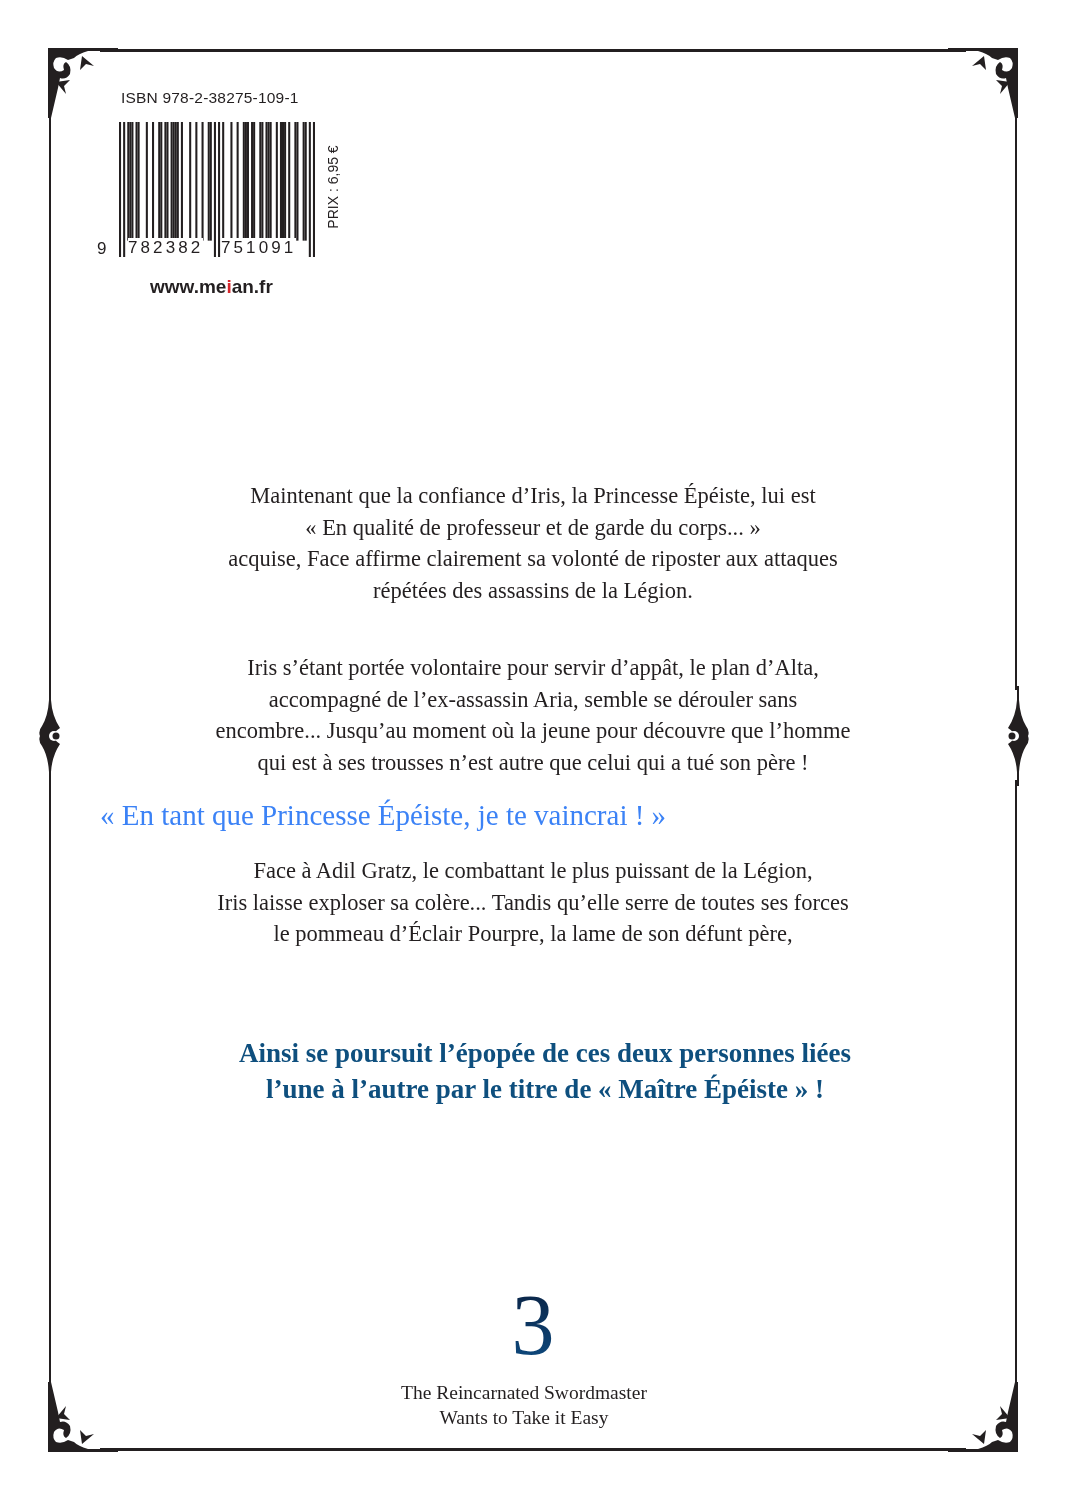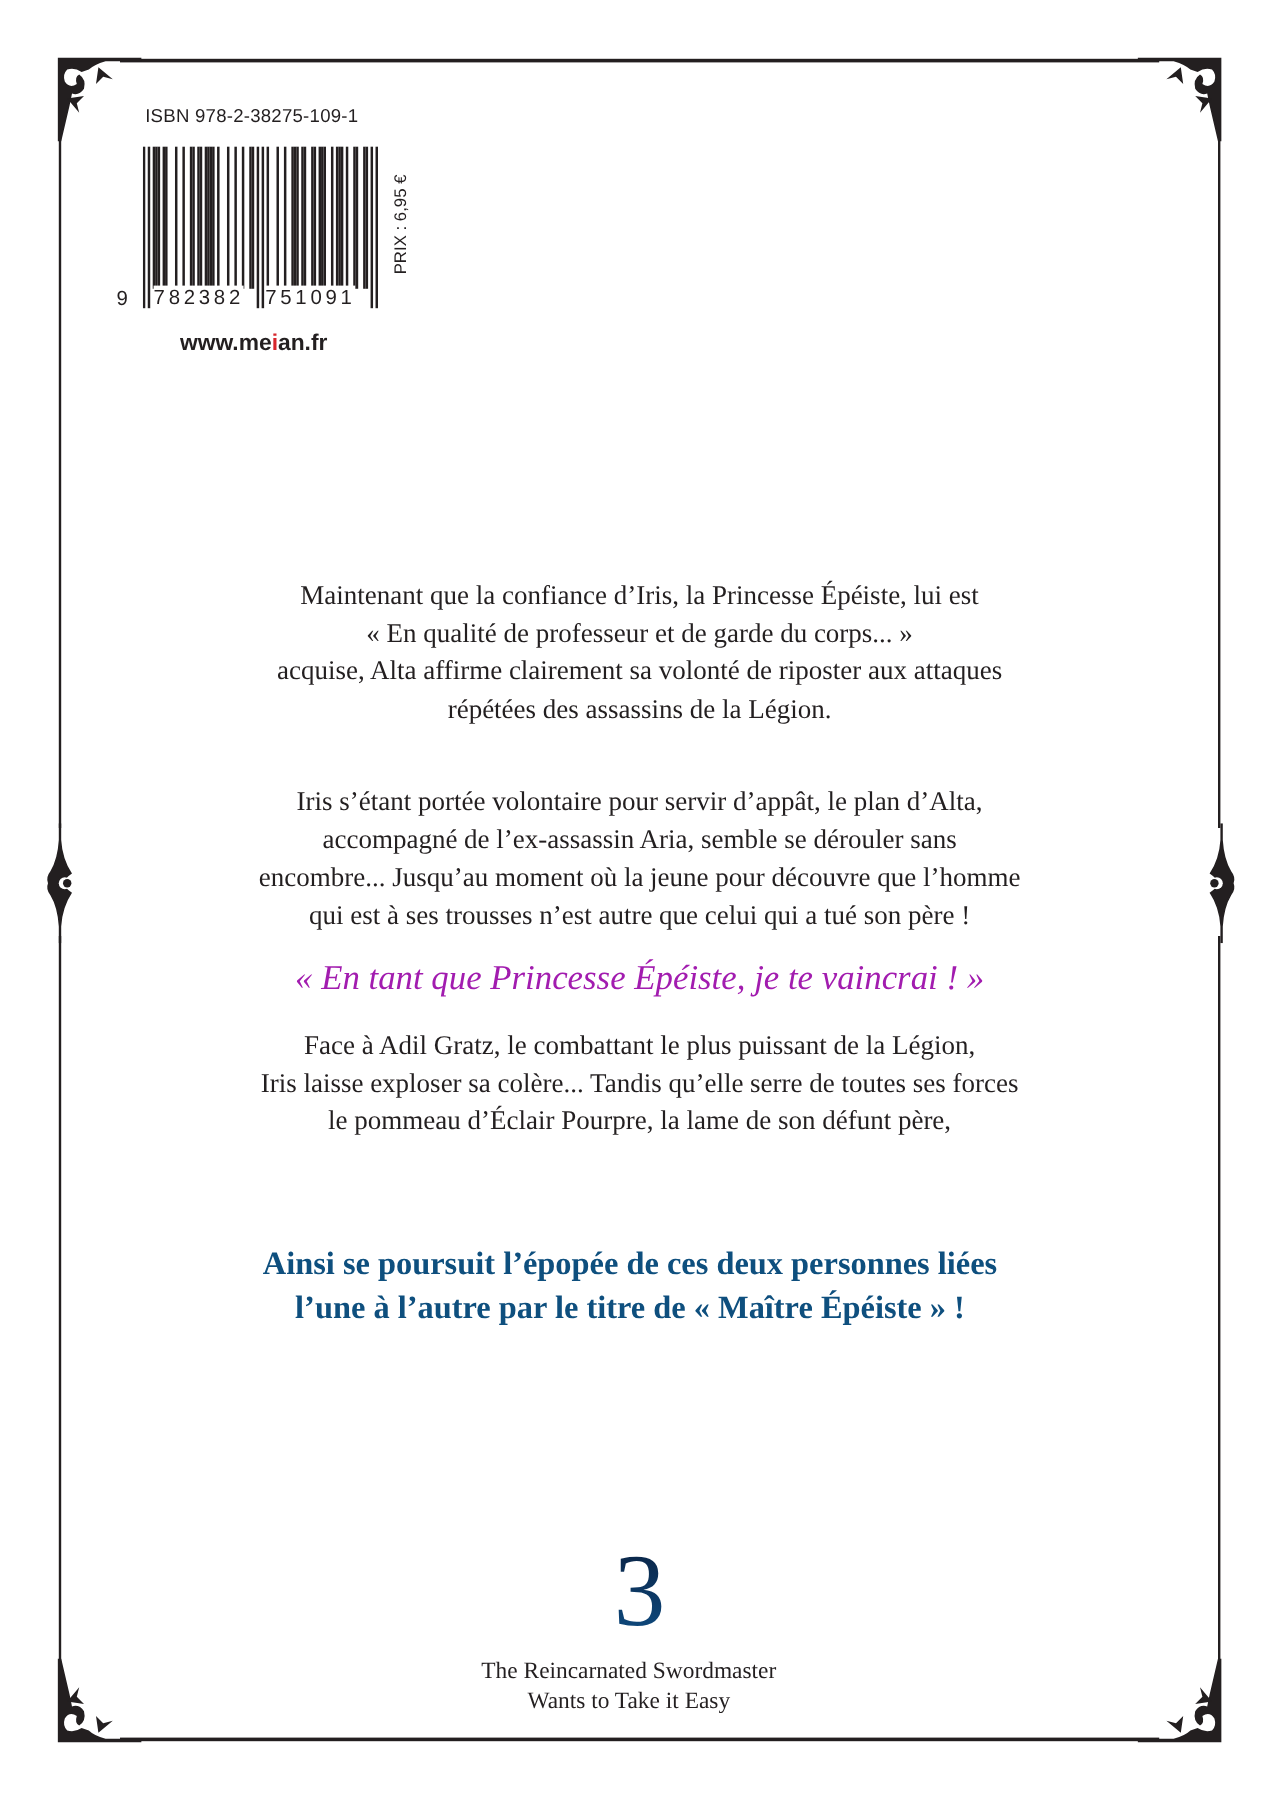--- a/index.html
+++ b/index.html
@@ -31,23 +31,23 @@
     .digit-right { left: 221px; }
     .price { position: absolute; left: 324px; top: 122px; width: 18px; height: 130px; }
     .price span { position: absolute; left: 50%; top: 50%; transform: translate(-50%,-50%) rotate(-90deg); white-space: nowrap; font-family: "Liberation Sans", "DejaVu Sans", sans-serif; font-size: 14px; color: #231f20; }
     .website { position: absolute; left: 150px; top: 276px; font-family: "Liberation Sans", "DejaVu Sans", sans-serif; font-weight: bold; font-size: 19px; color: #231f20; }
     .website .accent { color: #d7262c; }
 
     .blurb { position: absolute; left: 100px; width: 866px; text-align: center; font-size: 22.5px; line-height: 31.5px; color: #231f20; }
     .blurb p { margin: 0; }
     .p1 { top: 480px; }
     .p2 { top: 652px; }
-    .quote-blue { position: absolute; left: 100px; width: 866px; top: 797px; text-align: center; font-size: 29px; color: #a21caf; line-height: 36px; font-style: italic; }
+    .quote-blue { position: absolute; left: 100px; width: 866px; top: 797px; font-size: 29px; color: #3b82f6; line-height: 36px; }
     .p3 { top: 832px; margin-top: 23px; }
-    .closing { position: absolute; left: 92px; width: 866px; top: 1035px; text-align: center; font-size: 27px; font-weight: bold; line-height: 36px; color: #0e4f7e; }
+    .closing { position: absolute; left: 112px; width: 866px; top: 1035px; text-align: center; font-size: 27px; font-weight: bold; line-height: 36px; color: #0e4f7e; }
 
     .volume-number { position: absolute; left: 0; width: 1066px; top: 1282px; text-align: center; font-size: 86px; line-height: 86px; color: #0d3f6e; font-weight: normal; }
     .volume-number span { background: linear-gradient(180deg, #0a1e3c 0%, #0e4f87 100%); -webkit-background-clip: text; background-clip: text; color: transparent; }
     .series-title { position: absolute; left: 0; width: 1048px; top: 1380px; text-align: center; font-size: 19.5px; line-height: 25px; color: #231f20; }
   </style>
 </head>
 <body>
 
 <div class="frame-line frame-top"></div>
 <div class="frame-line frame-bottom"></div>
@@ -145,21 +145,21 @@
 <div class="barcode-digits digit-right">751091</div>
 <div class="price">
     <span>PRIX : 6,95 €</span>
   </div>
 
 <div class="website"><span>www.me</span><span class="accent">i</span><span>an.fr</span></div>
 
 <div class="blurb p1">
   <p>Maintenant que la confiance d’Iris, la Princesse Épéiste, lui est</p>
   <p>« En qualité de professeur et de garde du corps... »</p>
-  <p>acquise, Alta affirme clairement sa volonté de riposter aux attaques</p>
+  <p>acquise, Face affirme clairement sa volonté de riposter aux attaques</p>
   <p>répétées des assassins de la Légion.</p>
 </div>
 
 <div class="blurb p2">
   <p>Iris s’étant portée volontaire pour servir d’appât, le plan d’Alta,</p>
   <p>accompagné de l’ex-assassin Aria, semble se dérouler sans</p>
   <p>encombre... Jusqu’au moment où la jeune pour découvre que l’homme</p>
   <p>qui est à ses trousses n’est autre que celui qui a tué son père !</p>
 </div>
 

